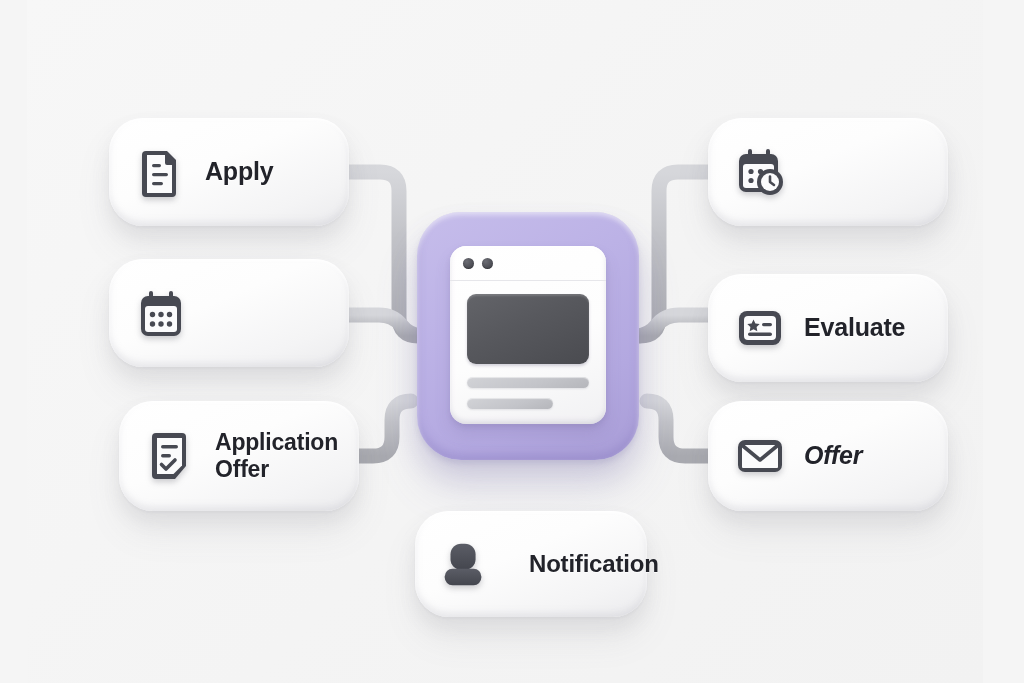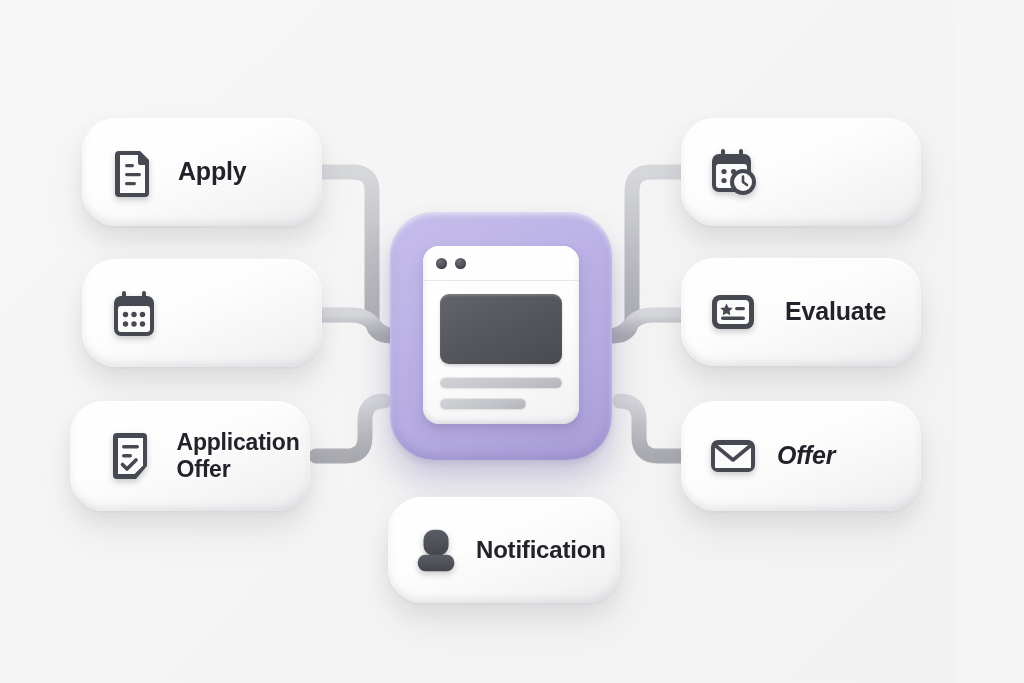--- a/index.html
+++ b/index.html
@@ -11,20 +11,21 @@
     background: #f5f5f5;
     font-family: "Liberation Sans", sans-serif;
     -webkit-font-smoothing: antialiased;
   }
   #stage {
     position: relative;
     width: 956px;
     height: 683px;
     background: linear-gradient(135deg, #f7f7f7 0%, #f4f4f4 55%, #f2f2f2 100%);
     overflow: hidden;
+    margin-left: 27px;
   }
   
   #wires {
     position: absolute;
     left: 0; top: 0;
     width: 1024px; height: 683px;
     pointer-events: none;
   }
   
   .card {
@@ -52,27 +53,27 @@
     color: #22232a;
     font-weight: 700;
     letter-spacing: -0.2px;
     line-height: 1.18;
     text-shadow: 0 1px 0 rgba(255,255,255,0.75);
   }
 
   
   #card-apply   { left: 82px;  top: 118px; width: 240px; height: 108px; padding-left: 24px; }
   #card-interview { left: 82px; top: 259px; width: 240px; height: 108px; padding-left: 24px; }
-  #card-status  { left: 70px;  top: 401px; width: 240px; height: 110px; padding-left: 24px; justify-content: center; }
+  #card-status  { left: 92px;  top: 401px; width: 240px; height: 110px; padding-left: 24px; }
   
   #card-schedule { left: 681px; top: 118px; width: 240px; height: 108px; padding-left: 24px; }
-  #card-evaluate { left: 681px; top: 258px; width: 240px; height: 108px; padding-left: 24px; gap: 8px; }
+  #card-evaluate { left: 681px; top: 274px; width: 240px; height: 108px; padding-left: 24px; }
   #card-offer    { left: 681px; top: 401px; width: 240px; height: 110px; padding-left: 24px; font-style: italic; }
   
-  #card-notification { left: 388px; top: 497px; width: 232px; height: 106px; padding-left: 22px; }
+  #card-notification { left: 388px; top: 511px; width: 232px; height: 106px; padding-left: 22px; gap: 26px; }
 
   .card-icon { width: 56px; height: 56px; margin-right: 16px; }
   #card-notification .card-icon { width: 54px; height: 54px; margin-right: 12px; }
   .card-label { font-size: 25px; }
   #card-status .card-label { font-size: 23px; }
   #card-notification .card-label { font-size: 24px; }
 
   
   #hub {
     position: absolute;

